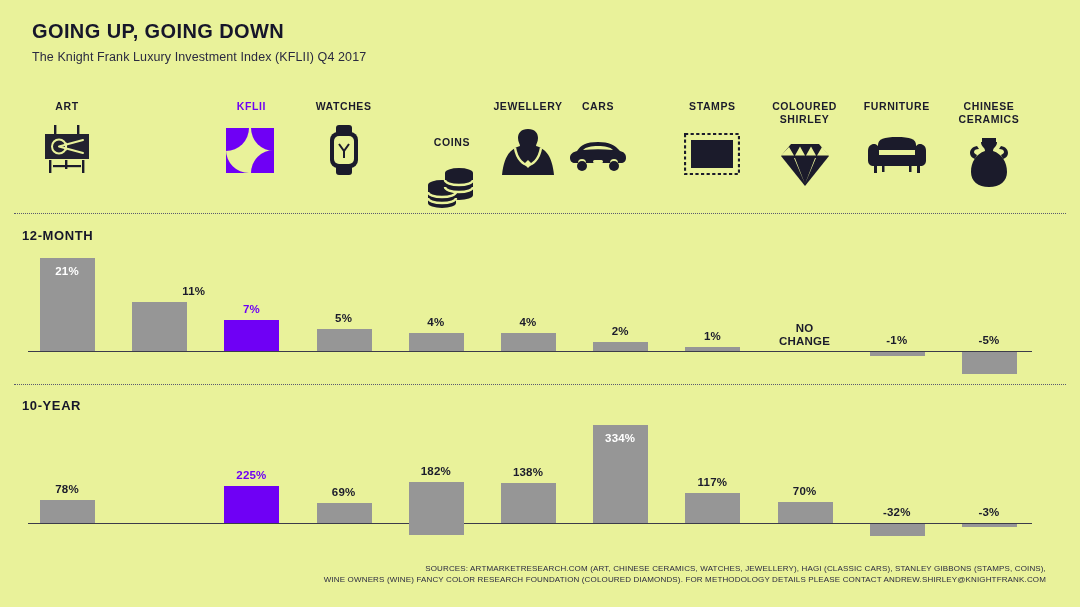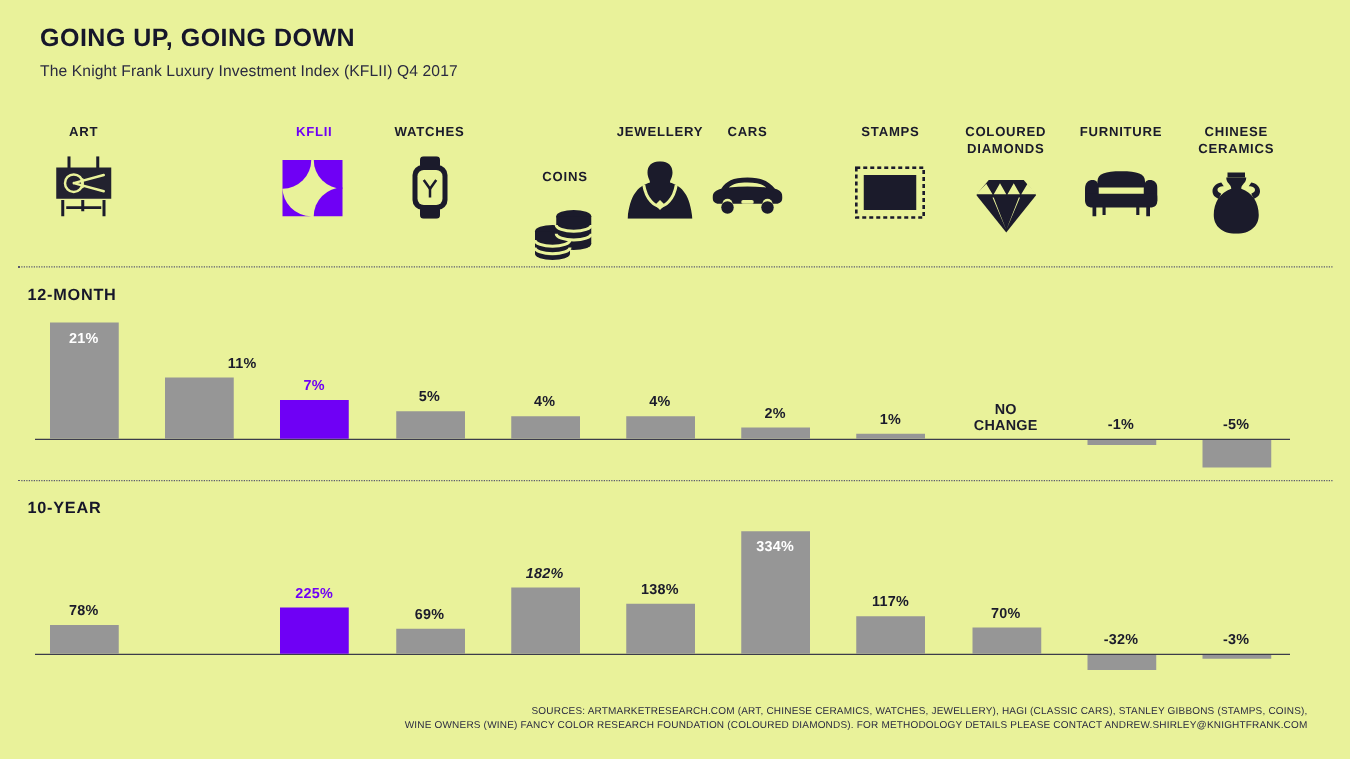--- a/index.html
+++ b/index.html
@@ -174,21 +174,21 @@
         <div class="clabel">STAMPS</div>
         <div class="cicon">
           <svg width="56" height="42" viewBox="0 0 56 42">
       <rect x="1" y="1" width="54" height="40" fill="none" stroke="#1b1b2b" stroke-width="2.2" stroke-dasharray="3.2 2.4"></rect>
       <rect x="7" y="7" width="42" height="28" fill="#1b1b2b"></rect>
           </svg>
         </div>
       </div>
       <div class="cat" style="left: 758.6px;">
         <div class="clabel">COLOURED
-DIAMONDS</div>
+SHIRLEY</div>
         <div class="cicon">
           <svg width="48" height="44" viewBox="0 0 48 44">
       <path d="M0 13 L10 1 L24 1 L38 1 L48 13 L24 43 Z" fill="#1b1b2b"></path>
       <path d="M0 12.4 L8 4 L13 12.4 Z M14 12.4 L19 3.5 L24 12.4 Z M25 12.4 L30 3.5 L35 12.4 Z M36 12.4 L41 4 L48 12.4 Z" fill="#e9f29a"></path>
       <path d="M13 15 L24 41 L14 15 Z M24 41 L35 15 L34 15 Z" fill="#e9f29a"></path>
           </svg>
         </div>
       </div>
       <div class="cat" style="left: 850.8px;">
         <div class="clabel">FURNITURE</div>
@@ -280,21 +280,21 @@
         <div class="vlabel" style="top: 73.1138px;">78%</div>
       </div>
       <div class="col" style="left: 205.4px; top: 0px; height: 100%;">
         <div class="bar accent" style="top: 76.0299px; height: 36.9701px;"></div>
         <div class="vlabel accent" style="top: 59.0299px;">225%</div>
       </div>
       <div class="col" style="left: 297.6px; top: 0px; height: 100%;">
         <div class="bar" style="top: 92.7545px; height: 20.2455px;"></div>
         <div class="vlabel" style="top: 75.7545px;">69%</div>
       </div>
-      <div class="col" style="left: 389.8px; top: 0px; height: 100%; font-style: italic;">
+      <div class="col" style="left: 389.8px; top: 12px; height: 100%;">
         <div class="bar" style="top: 59.5988px; height: 53.4012px;"></div>
         <div class="vlabel" style="top: 42.5988px;">182%</div>
       </div>
       <div class="col" style="left: 482px; top: 0px; height: 100%;">
         <div class="bar" style="top: 72.509px; height: 40.491px;"></div>
         <div class="vlabel" style="top: 55.509px;">138%</div>
       </div>
       <div class="col" style="left: 574.2px; top: 0px; height: 100%;">
         <div class="bar" style="top: 15px; height: 98px;"></div>
         <div class="vlabel inside" style="top: 22px;">334%</div>

